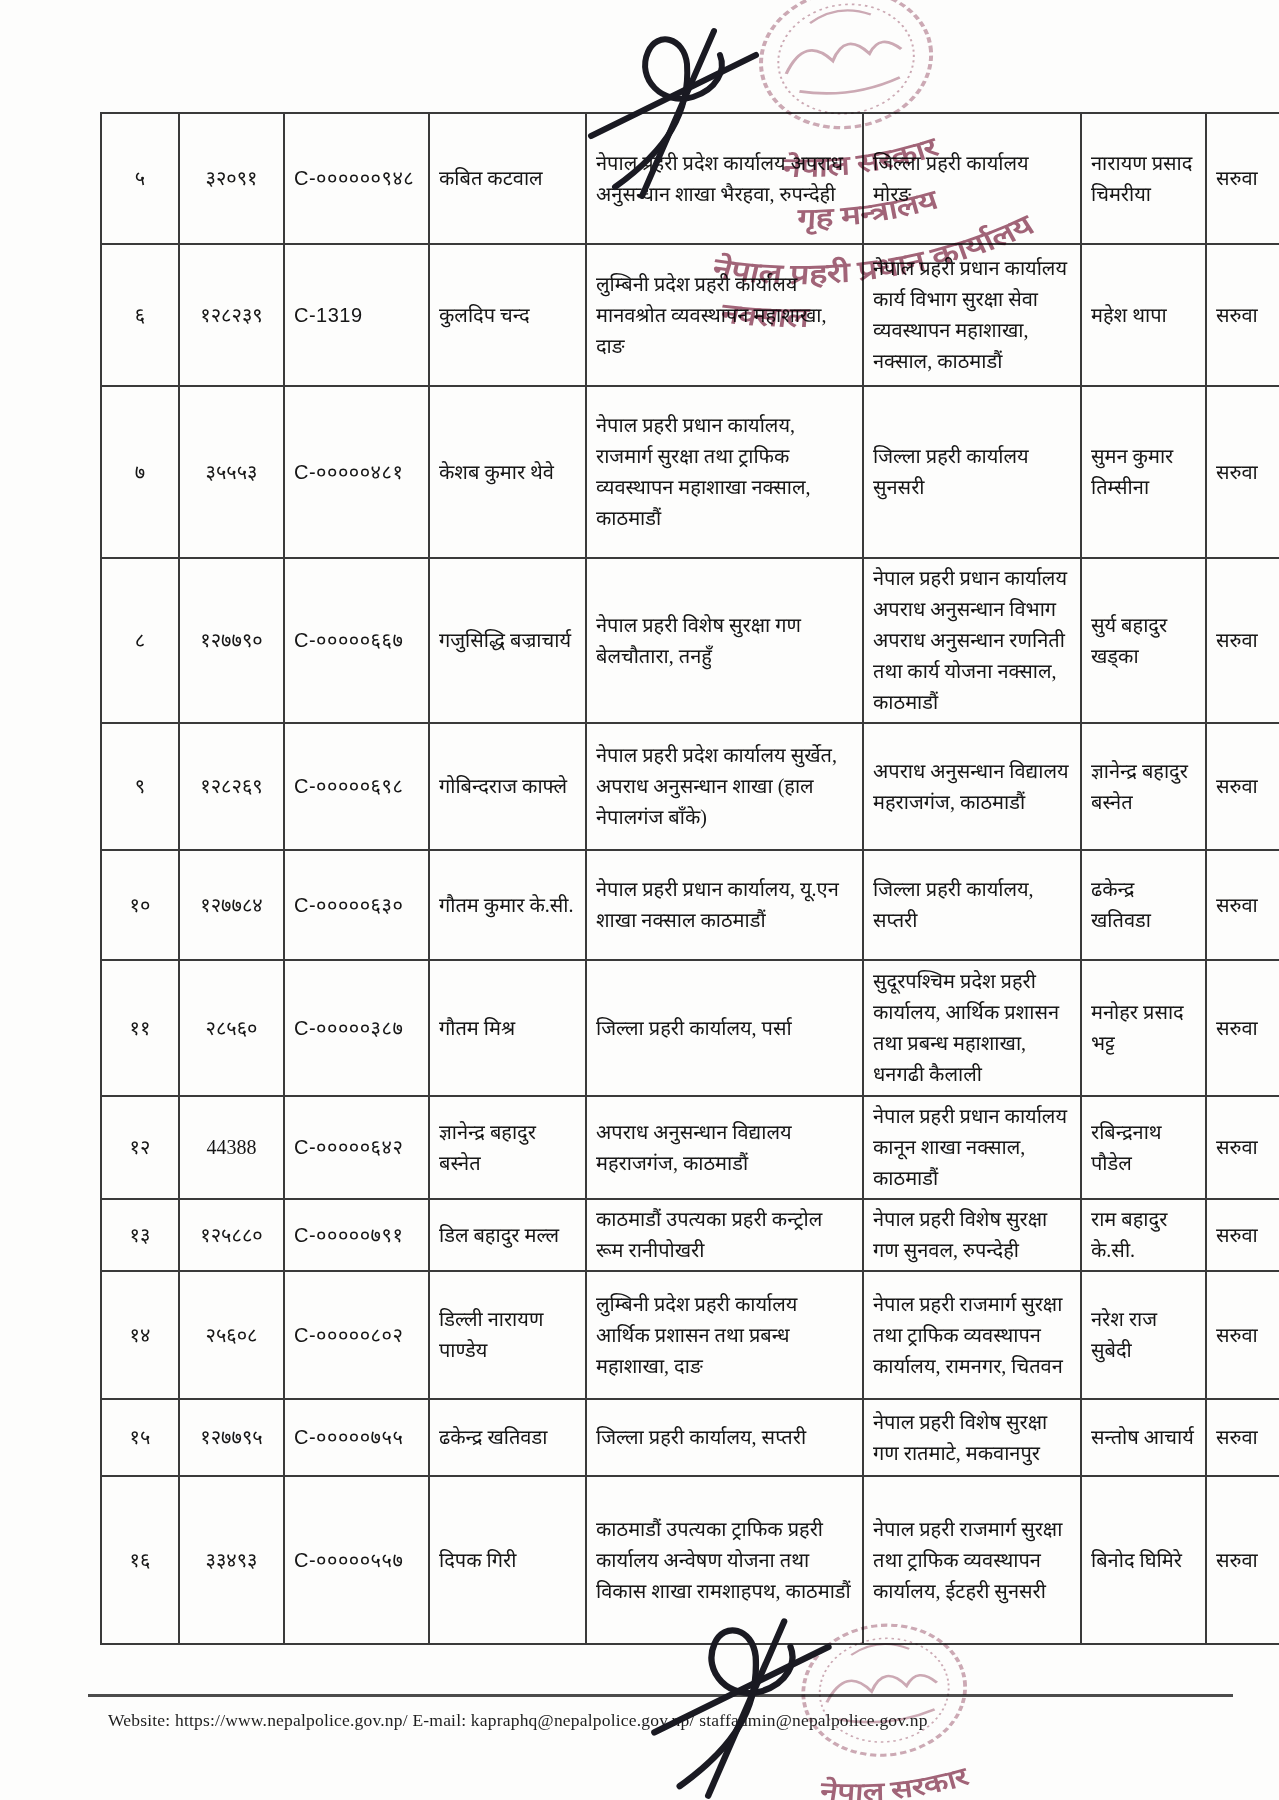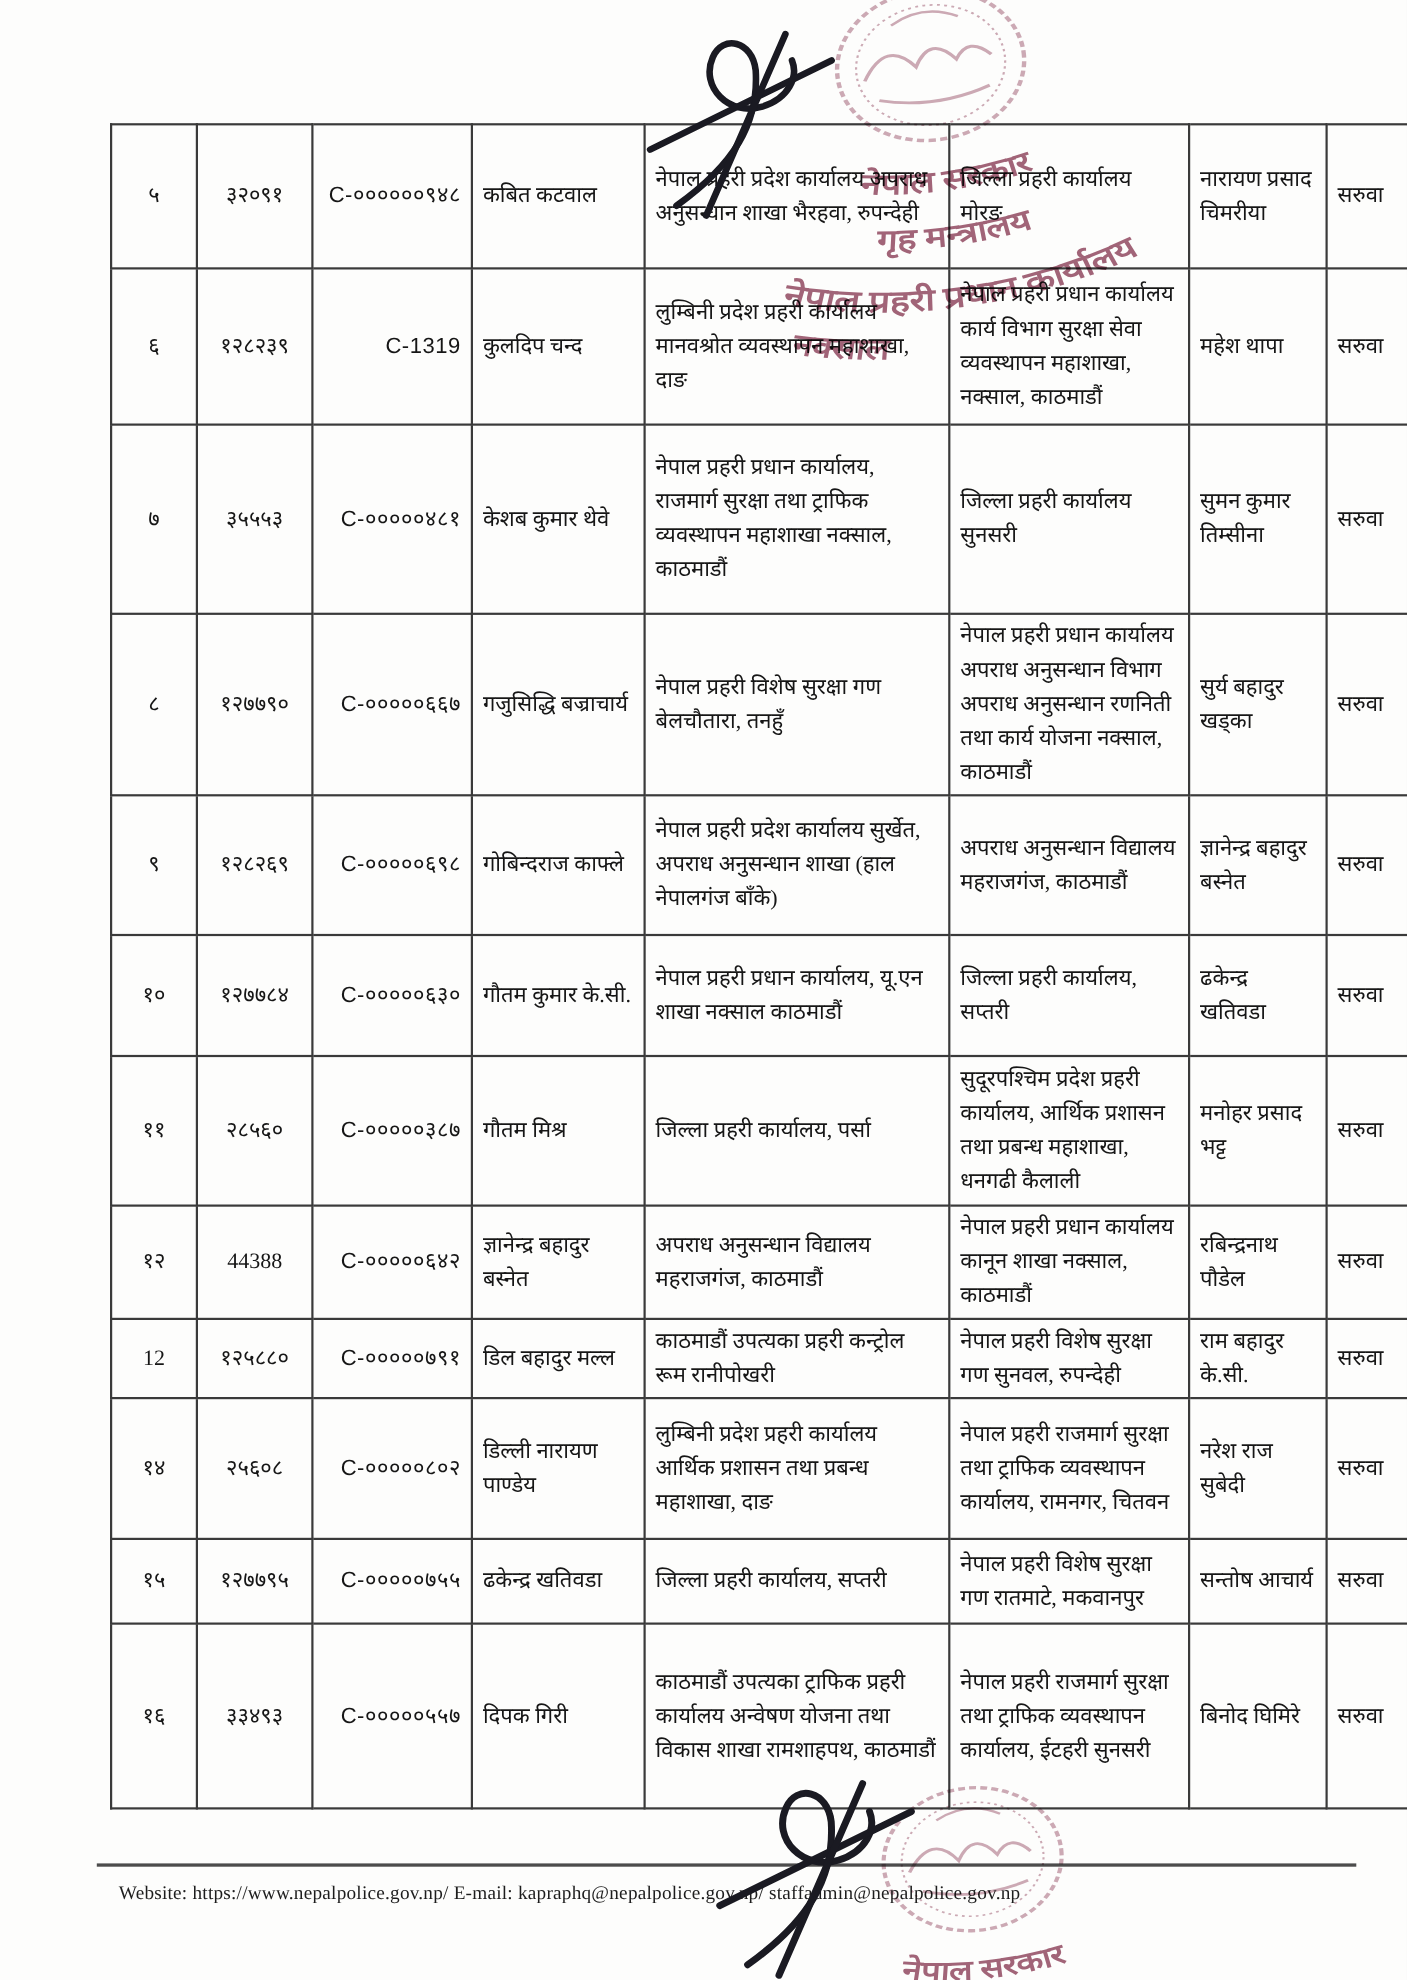--- a/index.html
+++ b/index.html
@@ -13,21 +13,21 @@
     position:absolute;left:100px;top:112px;width:1035px;
     border-collapse:collapse;table-layout:fixed;z-index:1;
   }
   table.transfer td{
     border:2px solid #3a3a3a;vertical-align:middle;
     padding:4px 9px;font-size:20px;line-height:1.55;color:#161616;
     word-wrap:break-word;
   }
   td.c0{width:58px;text-align:center;}
   td.c1{width:85px;text-align:center;font-size:19px;font-family:Liberation Serif, serif;}
-  td.c2{width:125px;font-size:17px;letter-spacing:.5px;text-align:right;padding:4px 3px;font-family:"Liberation Sans","DejaVu Sans",sans-serif;color:#222;border-radius:25px;}
+  td.c2{width:125px;font-size:17px;letter-spacing:.5px;text-align:left;padding:4px 3px;font-family:"Liberation Sans","DejaVu Sans",sans-serif;color:#222;border-radius:25px;}
   td.c3{width:137px;margin-left:15px;}
   td.c4{width:257px;}
   td.c5{width:198px;}
   td.c6{width:105px;}
   td.c7{width:70px;padding:4px 6px;}
   
   .stamp{position:absolute;z-index:5;mix-blend-mode:multiply;opacity:.88;pointer-events:none;}
   .stamp-top{left:655px;top:-55px;width:400px;transform:rotate(-8deg) scale(1,.8);transform-origin:50% 40%;}
   .stamp-bottom{left:690px;top:1608px;width:380px;transform:rotate(-6deg) scale(1,.8);transform-origin:50% 10%;}
   .sig{position:absolute;z-index:6;pointer-events:none;}
@@ -153,21 +153,21 @@
           <td class="c0">१२</td>
           <td class="c1">44388</td>
           <td class="c2">C-०००००६४२</td>
           <td class="c3">ज्ञानेन्द्र बहादुर बस्नेत</td>
           <td class="c4">अपराध अनुसन्धान विद्यालय महराजगंज, काठमाडौं</td>
           <td class="c5">नेपाल प्रहरी प्रधान कार्यालय कानून शाखा नक्साल, काठमाडौं</td>
           <td class="c6">रबिन्द्रनाथ पौडेल</td>
           <td class="c7">सरुवा</td>
         </tr>
         <tr style="height: 65px;">
-          <td class="c0">12</td>
+          <td class="c0">१३</td>
           <td class="c1">१२५८८०</td>
           <td class="c2">C-०००००७९१</td>
           <td class="c3">डिल बहादुर मल्ल</td>
           <td class="c4">काठमाडौं उपत्यका प्रहरी कन्ट्रोल रूम रानीपोखरी</td>
           <td class="c5">नेपाल प्रहरी विशेष सुरक्षा गण सुनवल, रुपन्देही</td>
           <td class="c6">राम बहादुर के.सी.</td>
           <td class="c7">सरुवा</td>
         </tr>
         <tr style="height: 128px;">
           <td class="c0">१४</td>

